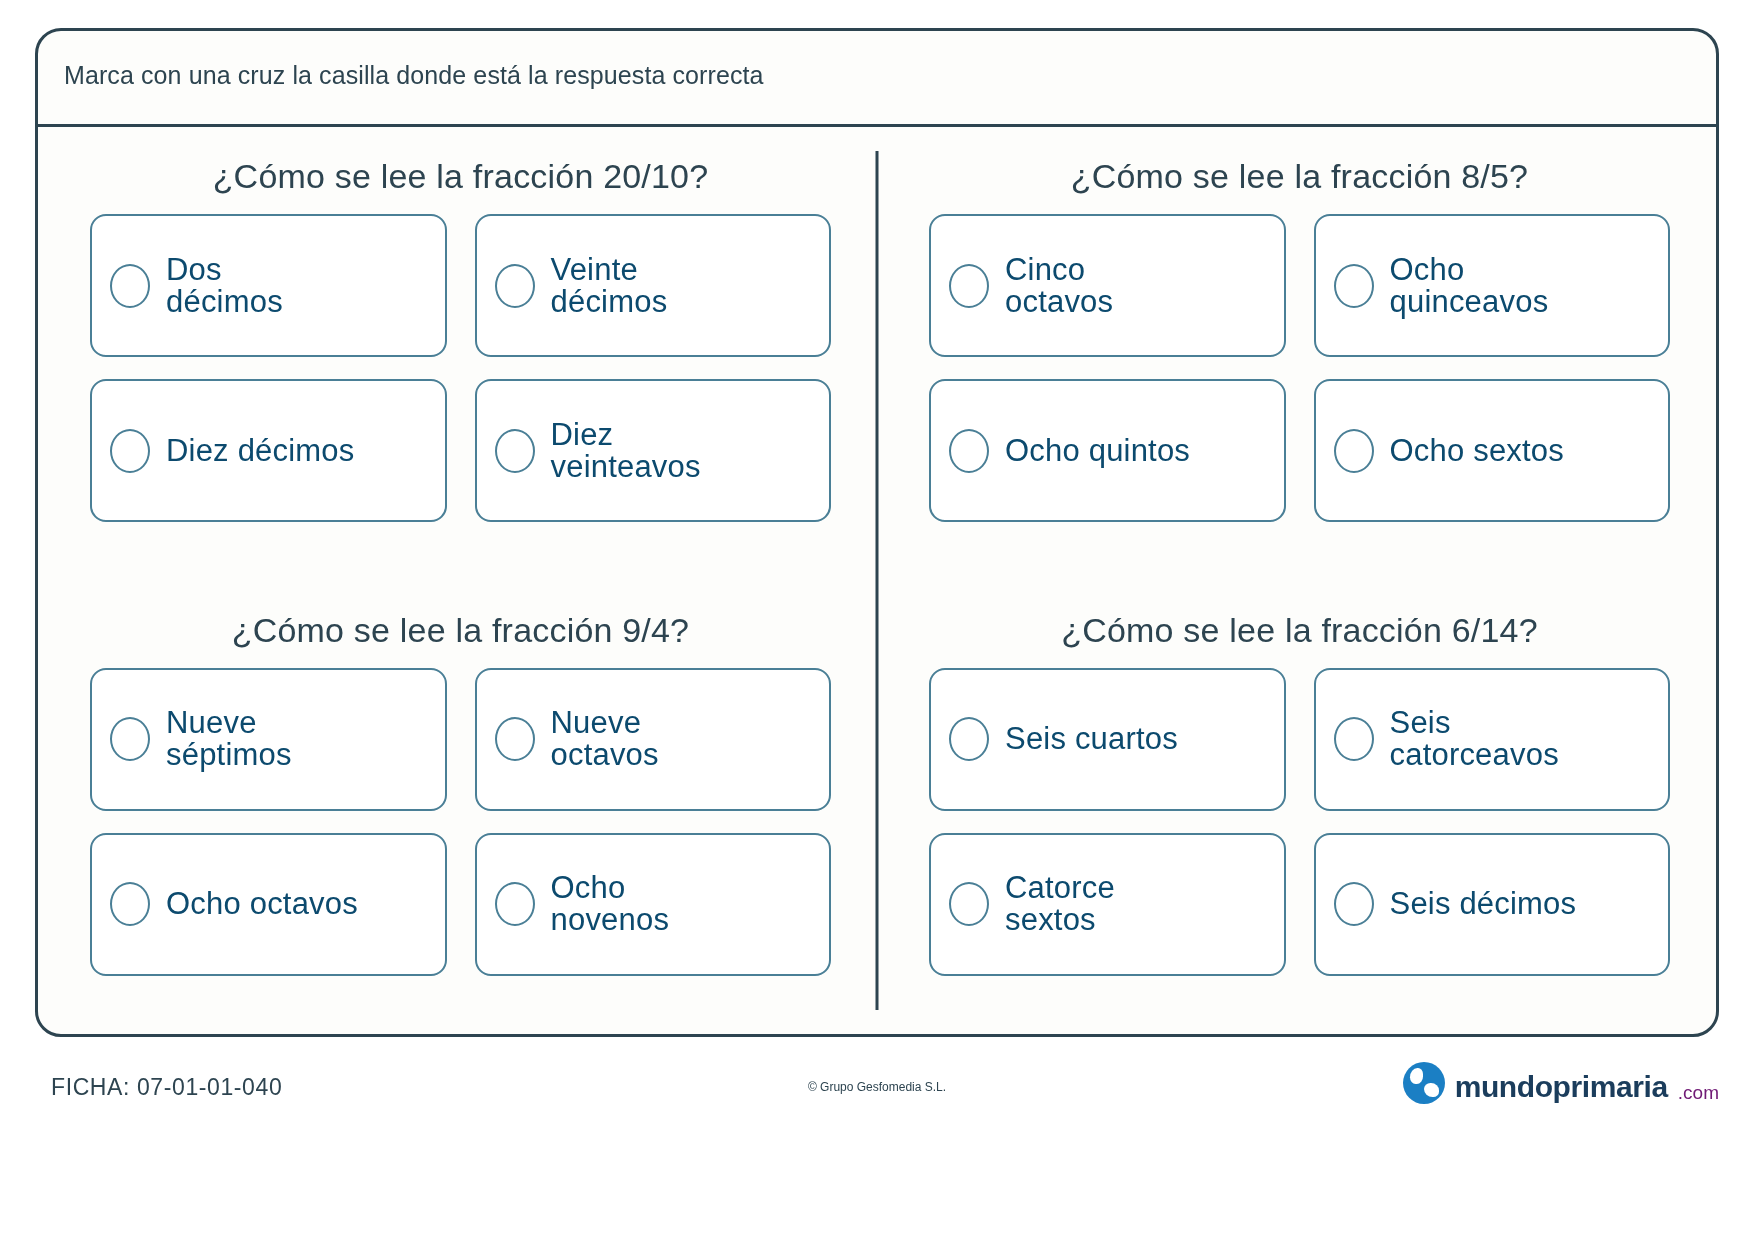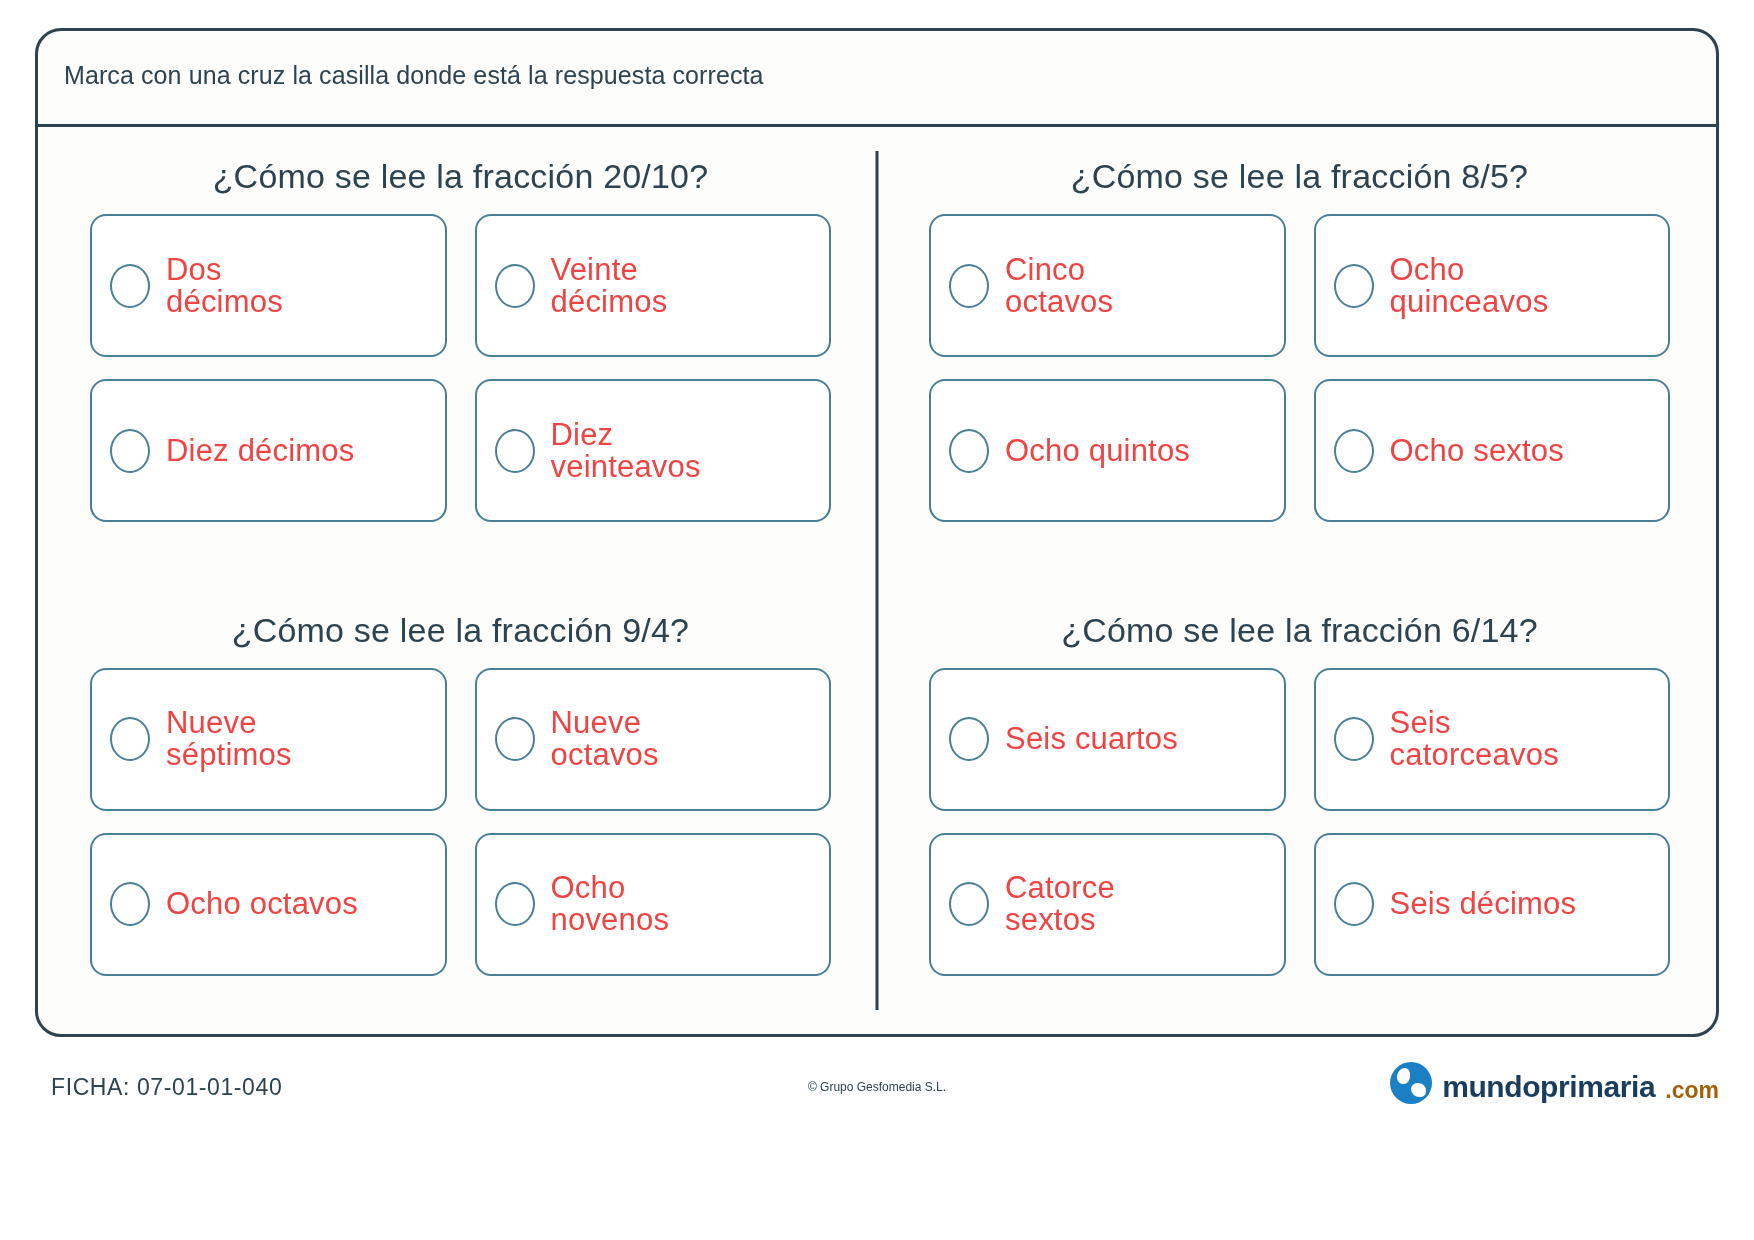--- a/index.html
+++ b/index.html
@@ -121,21 +121,21 @@
     height: 44px;
     border: 2px solid #4a7f96;
     border-radius: 50%;
     box-sizing: border-box;
     background: #ffffff;
   }
 
   .option-label {
     font-size: 31px;
     line-height: 1.02;
-    color: #ef4444;
+    color: #0c4a6e;
     letter-spacing: 0.2px;
     white-space: pre-line;
   }
 
   
   .footer {
     position: absolute;
     left: 35px;
     right: 35px;
     top: 1060px;
@@ -190,23 +190,23 @@
     background: #ffffff;
     border-radius: 45% 55% 40% 60%;
   }
   .brand-text {
     font-size: 30px;
     color: #1b3d5c;
     font-weight: bold;
     letter-spacing: -0.4px;
   }
   .brand-com {
-    font-size: 23px;
-    color: #a16207;
-    font-weight: bold;
+    font-size: 19px;
+    color: #701a75;
+    font-weight: normal;
   }
 </style>
 </head>
 <body>
 
 <div class="sheet">
 
   <div class="frame">
 
     <div class="instruction-bar">

